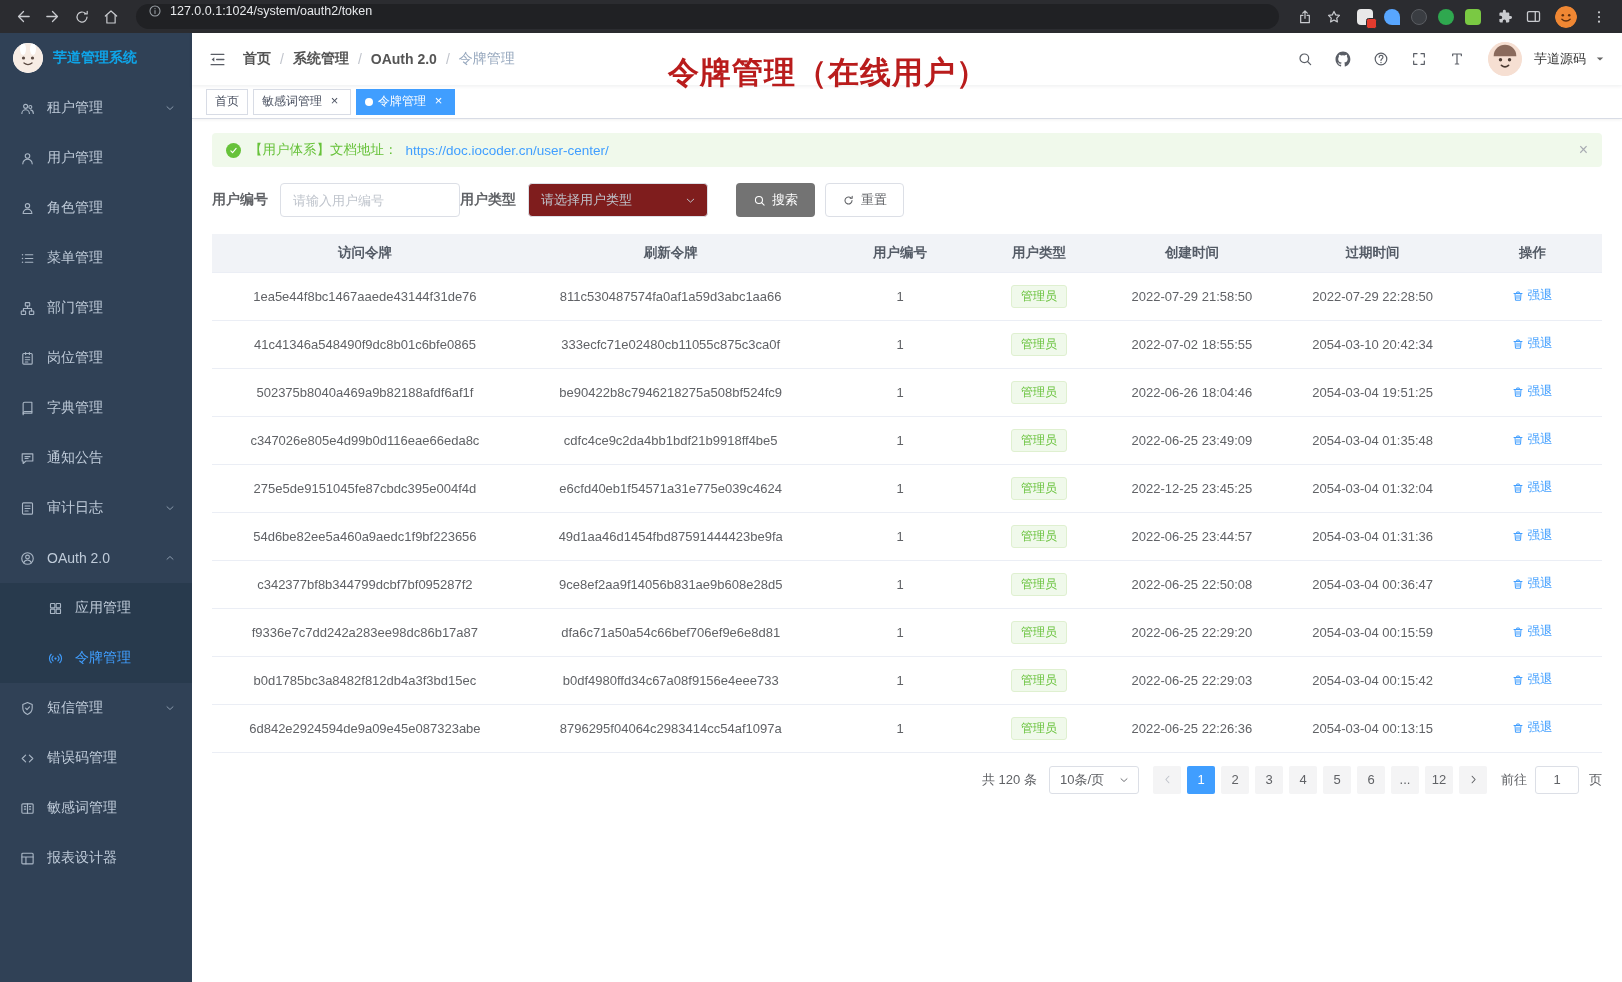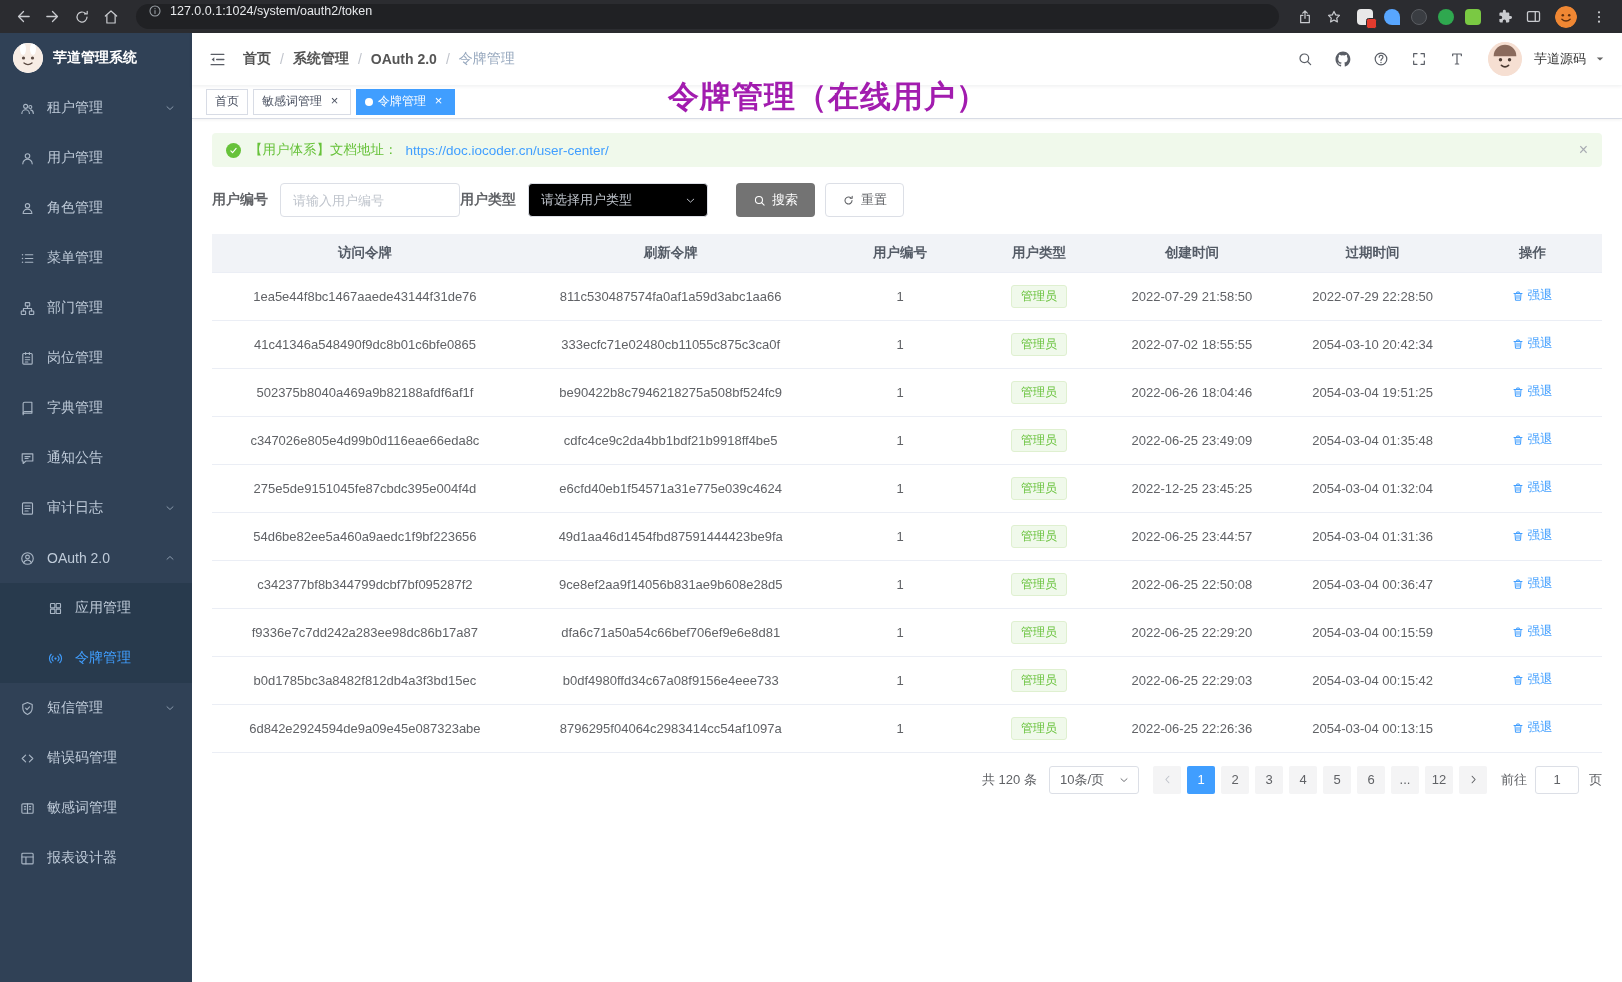--- a/index.html
+++ b/index.html
@@ -26,21 +26,21 @@
 .ext5{background:#7ac943;border-radius:4px;}
 .chrome-avatar{width:22px;height:22px;border-radius:50%;overflow:hidden;flex:0 0 auto;cursor:pointer;margin:0 6px;}
 
 
 .app{display:flex;height:949px;}
 
 
 .sidebar{width:192px;background:#304156;color:#bfcbd9;flex:0 0 auto;display:flex;flex-direction:column;overflow:hidden;}
 .logo{height:50px;display:flex;align-items:center;gap:10px;padding:0 13px;flex:0 0 auto;cursor:pointer;}
 .logo-img{width:30px;height:30px;border-radius:50%;overflow:hidden;flex:0 0 auto;background:#fff;}
-.logo-title{color:#ffffff;font-weight:700;font-size:14px;white-space:nowrap;}
+.logo-title{color:#0ea5e9;font-weight:700;font-size:14px;white-space:nowrap;}
 .menu{flex:1;overflow:hidden;}
 .menu-item{height:50px;display:flex;align-items:center;gap:12px;padding:0 16px 0 19px;font-size:14px;
   cursor:pointer;white-space:nowrap;}
 .menu-item .micon{display:flex;width:16px;justify-content:center;color:#a9b6c5;flex:0 0 auto;}
 .menu-item.sub{padding-left:47px;background:#283a4d;}
 .menu-item.active{color:#409eff;}
 .menu-item.active .micon{color:#409eff;}
 .mchev{margin-left:auto;color:#93a3b4;display:flex;}
 
 
@@ -77,21 +77,21 @@
 .alert-link{color:#409eff;font-size:13.5px;cursor:pointer;text-decoration:none;}
 .alert-close{margin-left:auto;color:#a8abb2;font-size:16px;cursor:pointer;line-height:1;}
 
 .filter-row{display:flex;align-items:center;margin-bottom:17px;font-size:14px;}
 .f-label{font-weight:700;color:#606266;margin-right:12px;white-space:nowrap;}
 .f-input{width:180px;height:34px;border:1px solid #dcdfe6;border-radius:4px;padding:0 12px;font-size:13px;
   color:#606266;outline:none;font-family:inherit;background:#fff;}
 .f-input::placeholder{color:#bfc4cc;}
 .f-select{width:180px;height:34px;border:1px solid #dcdfe6;border-radius:4px;padding:0 10px 0 12px;
   display:flex;align-items:center;justify-content:space-between;color:#bfc4cc;font-size:13px;
-  margin-right:28px;cursor:pointer;background:#000000;}
+  margin-right:28px;cursor:pointer;background:#7f1d1d;}
 .sel-caret{color:#c0c4cc;display:flex;}
 .btn{height:34px;border-radius:4px;display:inline-flex;align-items:center;gap:6px;padding:0 16px;
   font-size:13px;cursor:pointer;border:1px solid transparent;font-family:inherit;}
 .btn-primary{background:#737373;color:#fff;margin-right:10px;}
 .btn-plain{background:#fff;border-color:#dcdfe6;color:#606266;}
 .bicon{display:flex;}
 
 
 .data-table{width:100%;border-collapse:collapse;font-size:13px;color:#606266;table-layout:fixed;}
 .data-table th{background:#f1f3f7;color:#545b66;font-weight:700;height:38px;font-size:13.5px;
@@ -111,21 +111,21 @@
   display:inline-flex;align-items:center;justify-content:center;cursor:pointer;font-size:13px;}
 .pg-btn.active{background:#409eff;color:#fff;}
 .pg-btn.pg-nav{color:#606266;}
 .pg-btn.pg-nav.disabled{color:#c0c4cc;}
 .pg-input{width:44px;height:28px;border:1px solid #dcdfe6;border-radius:3px;text-align:center;
   font-size:13px;color:#606266;outline:none;margin:0 2px;font-family:inherit;}
 .pg-goto{margin-left:8px;}
 .pg-goto.suffix{margin-left:2px;}
 
 
-.annotation{position:absolute;top:76px;left:668px;color:#a21caf;font-size:31px;font-weight:700;
+.annotation{position:absolute;top:52px;left:668px;color:#b91c1c;font-size:31px;font-weight:700;
   z-index:50;white-space:nowrap;letter-spacing:1px;pointer-events:none;}
 </style>
 </head>
 <body>
 
 <div class="chrome">
   <span class="cbtn">
       <svg width="17" height="17" viewBox="0 0 24 24" fill="none" stroke="currentColor" stroke-width="1.8" stroke-linecap="round" stroke-linejoin="round">
         <path d="M20 12H5M12 19l-7-7 7-7"></path>
       </svg>

